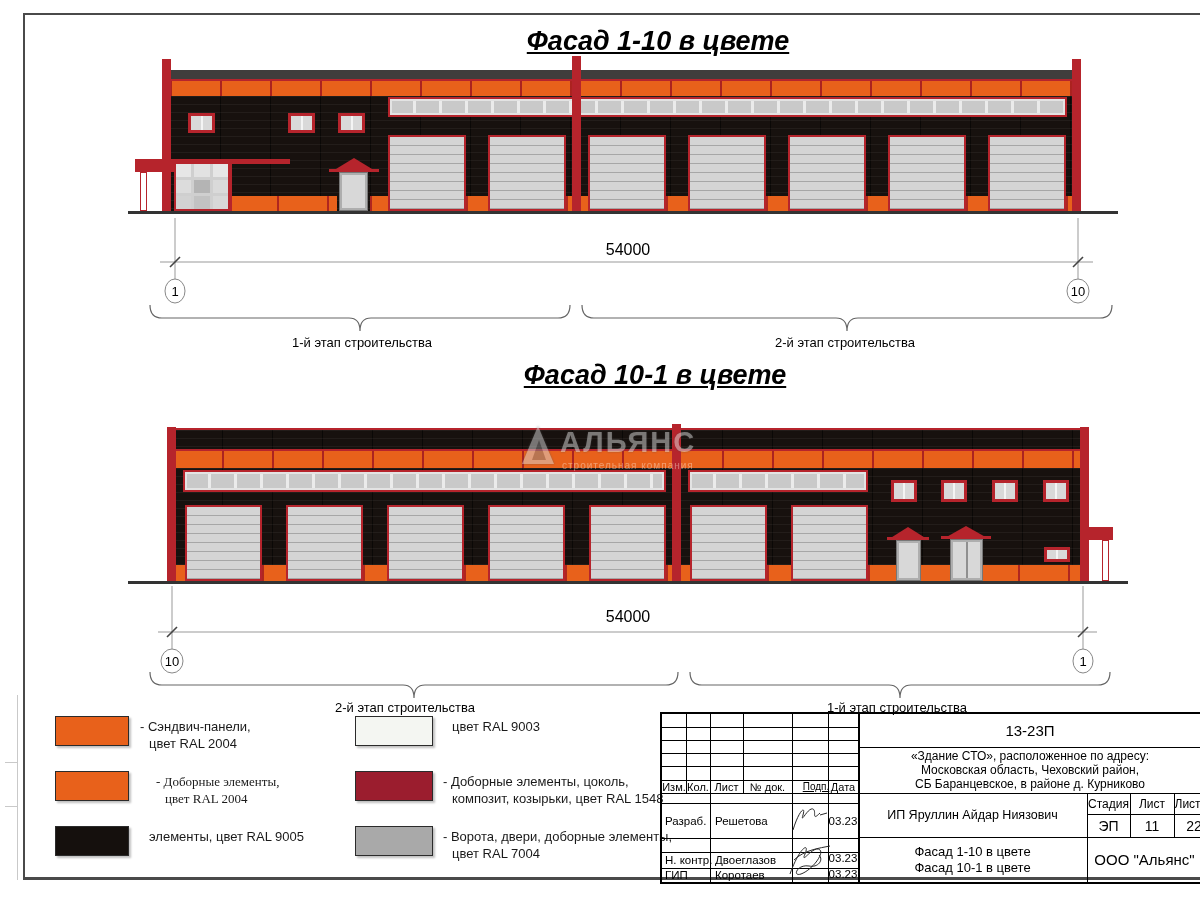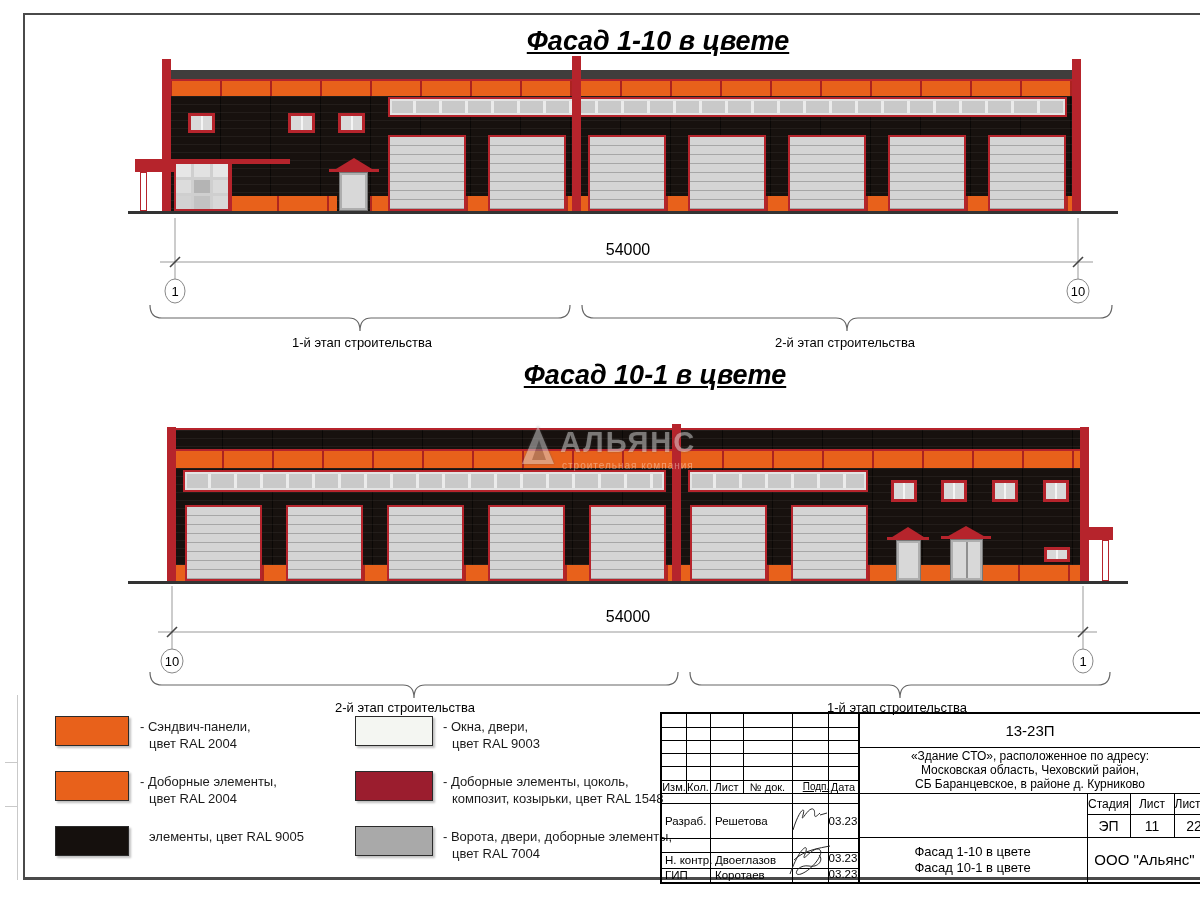--- a/index.html
+++ b/index.html
@@ -217,31 +217,30 @@
     <text x="897" y="712" font-size="13" text-anchor="middle">1-й этап строительства</text>
   </svg>
 
   <div id="legend">
       <div class="lg-swatch" style="position: absolute; left: 55px; top: 716px; width: 72px; height: 28px; background: rgb(232, 97, 27);"></div>
       <div class="lg-text" style="position: absolute; left: 140px; top: 718px; width: 260px; height: 34px;">
         <div>- Сэндвич-панели,</div>
         <div class="l2">цвет RAL 2004</div>
       </div>
       <div class="lg-swatch" style="position: absolute; left: 55px; top: 771px; width: 72px; height: 28px; background: rgb(232, 97, 27);"></div>
-      <div class="lg-text" style="position: absolute; left: 140px; top: 773px; width: 260px; height: 34px;">
+      <div class="lg-text" style="position: absolute; left: 156px; top: 773px; width: 260px; height: 34px; font-family: Liberation Serif, serif;">
         <div>- Доборные элементы,</div>
         <div class="l2">цвет RAL 2004</div>
       </div>
       <div class="lg-swatch" style="position: absolute; left: 55px; top: 826px; width: 72px; height: 28px; background: rgb(21, 16, 13);"></div>
       <div class="lg-text" style="position: absolute; left: 140px; top: 828px; width: 260px; height: 34px;">
         <div class="l2">элементы, цвет RAL 9005</div>
       </div>
       <div class="lg-swatch" style="position: absolute; left: 355px; top: 716px; width: 76px; height: 28px; background: rgb(244, 246, 242);"></div>
       <div class="lg-text" style="position: absolute; left: 443px; top: 718px; width: 260px; height: 34px;">
-        <div>- Окна, двери,</div>
         <div class="l2">цвет RAL 9003</div>
       </div>
       <div class="lg-swatch" style="position: absolute; left: 355px; top: 771px; width: 76px; height: 28px; background: rgb(155, 29, 46);"></div>
       <div class="lg-text" style="position: absolute; left: 443px; top: 773px; width: 260px; height: 34px;">
         <div>- Доборные элементы, цоколь,</div>
         <div class="l2">композит, козырьки, цвет RAL 1548</div>
       </div>
       <div class="lg-swatch" style="position: absolute; left: 355px; top: 826px; width: 76px; height: 28px; background: rgb(169, 169, 169);"></div>
       <div class="lg-text" style="position: absolute; left: 443px; top: 828px; width: 260px; height: 34px;">
         <div>- Ворота, двери, доборные элементы,</div>
@@ -300,20 +299,21 @@
     <svg class="sig" style="left:124px;top:126px;" width="48" height="42" viewBox="0 0 48 42">
       <path d="M4,34 C14,6 24,2 19,14 C14,26 28,4 34,10 C38,14 26,30 15,34 C6,37 11,24 23,26 C32,28 38,20 33,15 M8,20 C18,10 34,8 44,6" stroke="#2a2a2a" stroke-width="1" fill="none"></path>
     </svg>
 
     <div class="tb-cell" style="left:196px;top:0;width:344px;height:33px;font-size:15px;">13-23П</div>
     <div class="tb-cell tb-multi" style="left:196px;top:33px;width:344px;height:46px;font-size:12px;">
       <span>«Здание СТО», расположенное по адресу:</span>
       <span>Московская область, Чеховский район,</span>
       <span>СБ Баранцевское, в районе д. Курниково</span>
     </div>
+    <div class="tb-cell" style="left:196px;top:79px;width:229px;height:44px;font-size:12.5px;">ИП Яруллин Айдар Ниязович</div>
     <div class="tb-cell" style="left:425px;top:79px;width:43px;height:21px;font-size:12px;">Стадия</div>
     <div class="tb-cell" style="left:468px;top:79px;width:44px;height:21px;font-size:12px;">Лист</div>
     <div class="tb-cell" style="left:512px;top:79px;width:40px;height:21px;font-size:12px;">Листов</div>
     <div class="tb-cell" style="left:425px;top:100px;width:43px;height:23px;font-size:14px;">ЭП</div>
     <div class="tb-cell" style="left:468px;top:100px;width:44px;height:23px;font-size:14px;">11</div>
     <div class="tb-cell" style="left:512px;top:100px;width:40px;height:23px;font-size:14px;">22</div>
     <div class="tb-cell tb-multi" style="left:196px;top:123px;width:229px;height:45px;font-size:13px;line-height:16px;">
       <span>Фасад 1-10 в цвете</span>
       <span>Фасад 10-1 в цвете</span>
     </div>

